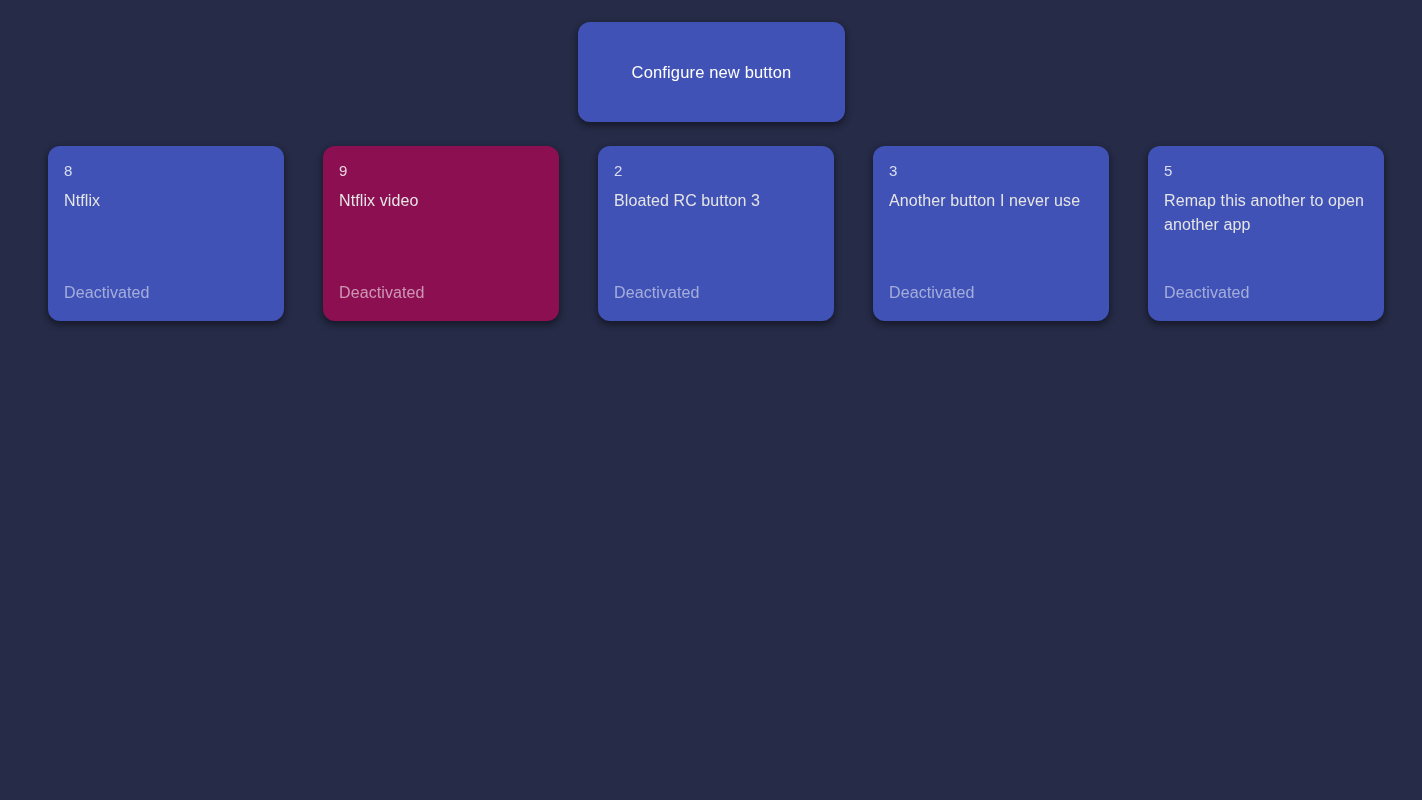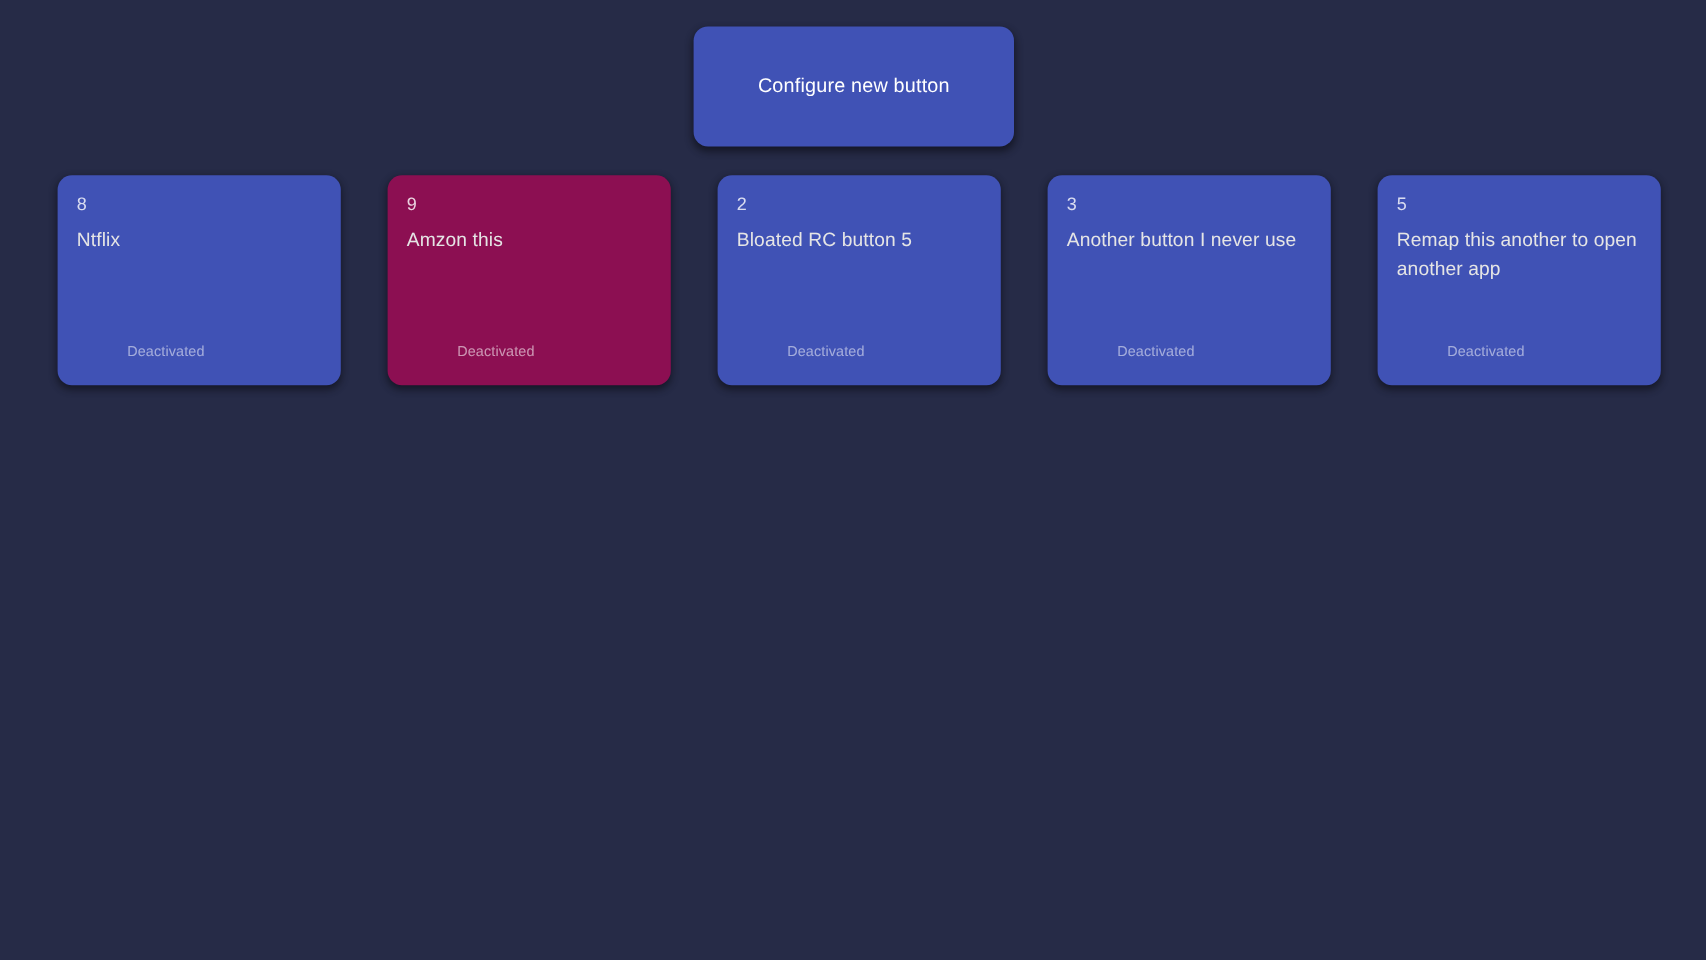--- a/index.html
+++ b/index.html
@@ -94,24 +94,23 @@
     color: #e5e5e5;
     font-size: 16px;
     line-height: 24px;
     letter-spacing: 0.1px;
     word-wrap: break-word;
   }
 
   .card-status {
     margin-top: auto;
     color: rgba(255,255,255,0.52);
-    font-size: 12px;
+    font-size: 16px;
     line-height: 20px;
     letter-spacing: 0.1px;
-    margin-left: 42px;
   }
 
   .button-card.accent-crimson .card-status {
     color: rgba(255,255,255,0.56);
   }
 
   .button-card.accent-crimson .card-index {
     color: rgba(255,255,255,0.82);
   }
 </style>
@@ -127,27 +126,27 @@
 <div class="cards-row">
 
   <div class="button-card">
     <span class="card-index">8</span>
     <span class="card-title">Ntflix</span>
     <span class="card-status">Deactivated</span>
   </div>
 
   <div class="button-card accent-crimson">
     <span class="card-index">9</span>
-    <span class="card-title">Amzon this</span>
+    <span class="card-title">Ntflix video</span>
     <span class="card-status">Deactivated</span>
   </div>
 
   <div class="button-card">
     <span class="card-index">2</span>
-    <span class="card-title">Bloated RC button 5</span>
+    <span class="card-title">Bloated RC button 3</span>
     <span class="card-status">Deactivated</span>
   </div>
 
   <div class="button-card">
     <span class="card-index">3</span>
     <span class="card-title">Another button I never use</span>
     <span class="card-status">Deactivated</span>
   </div>
 
   <div class="button-card">

